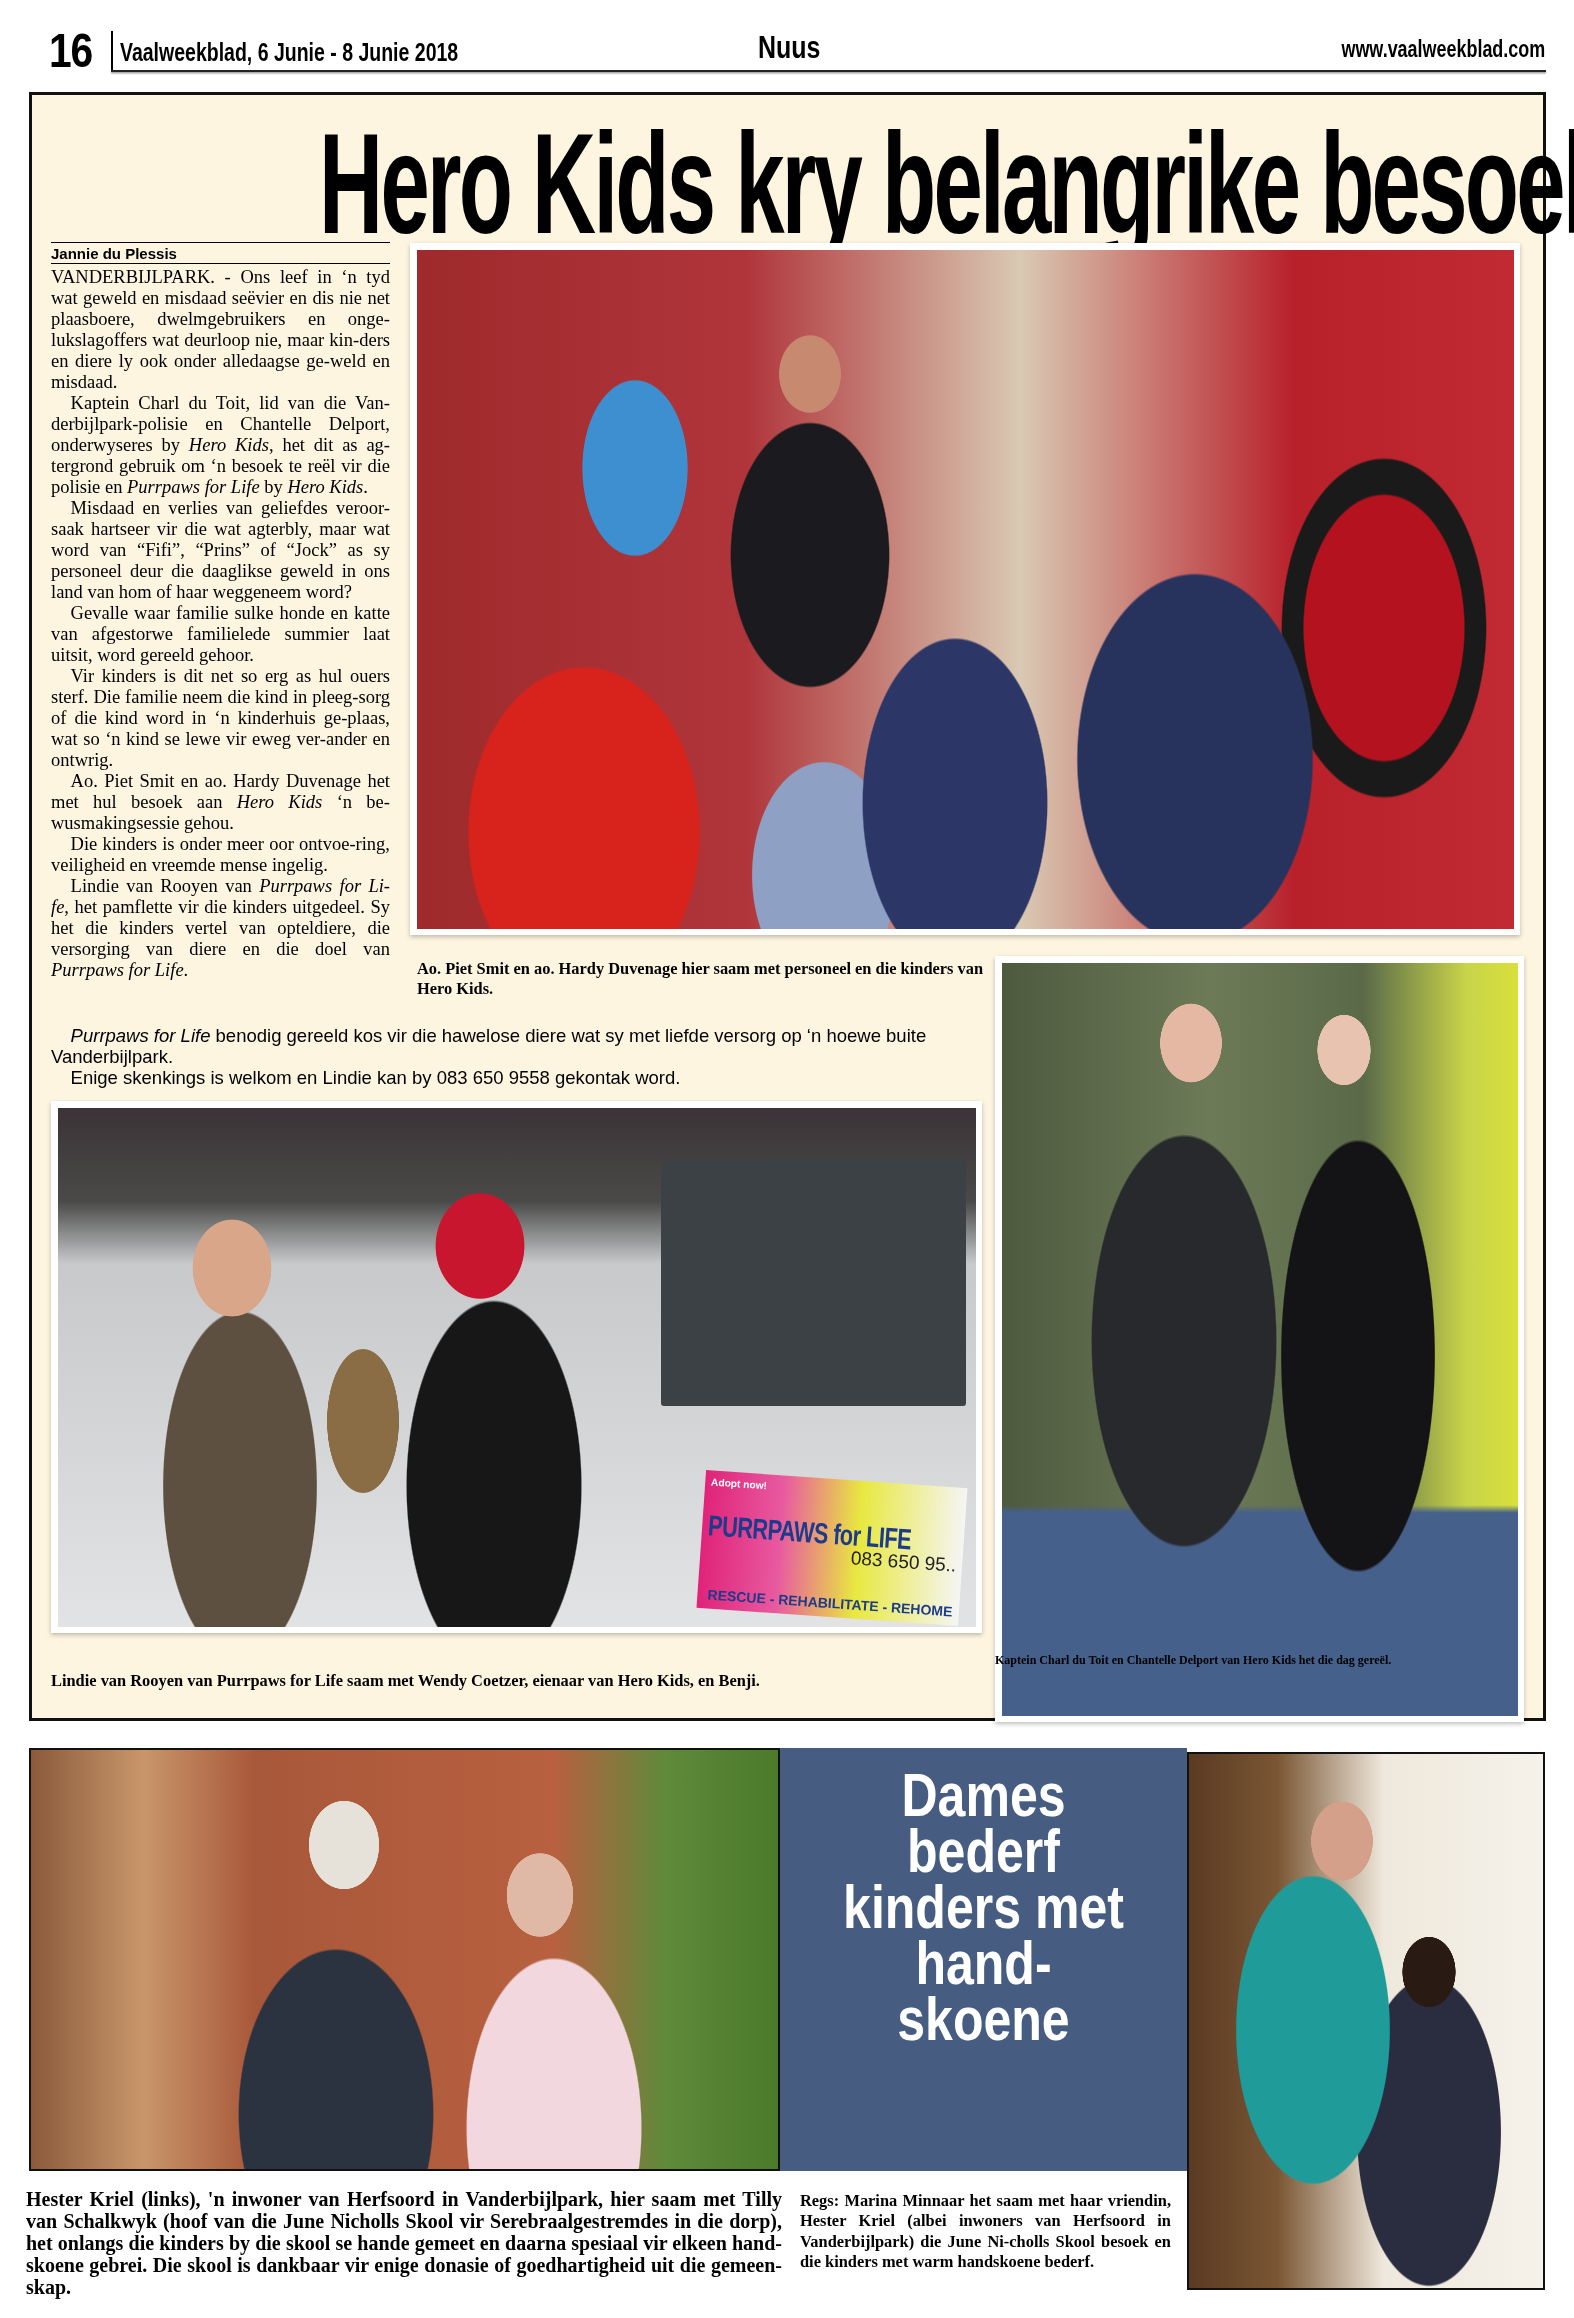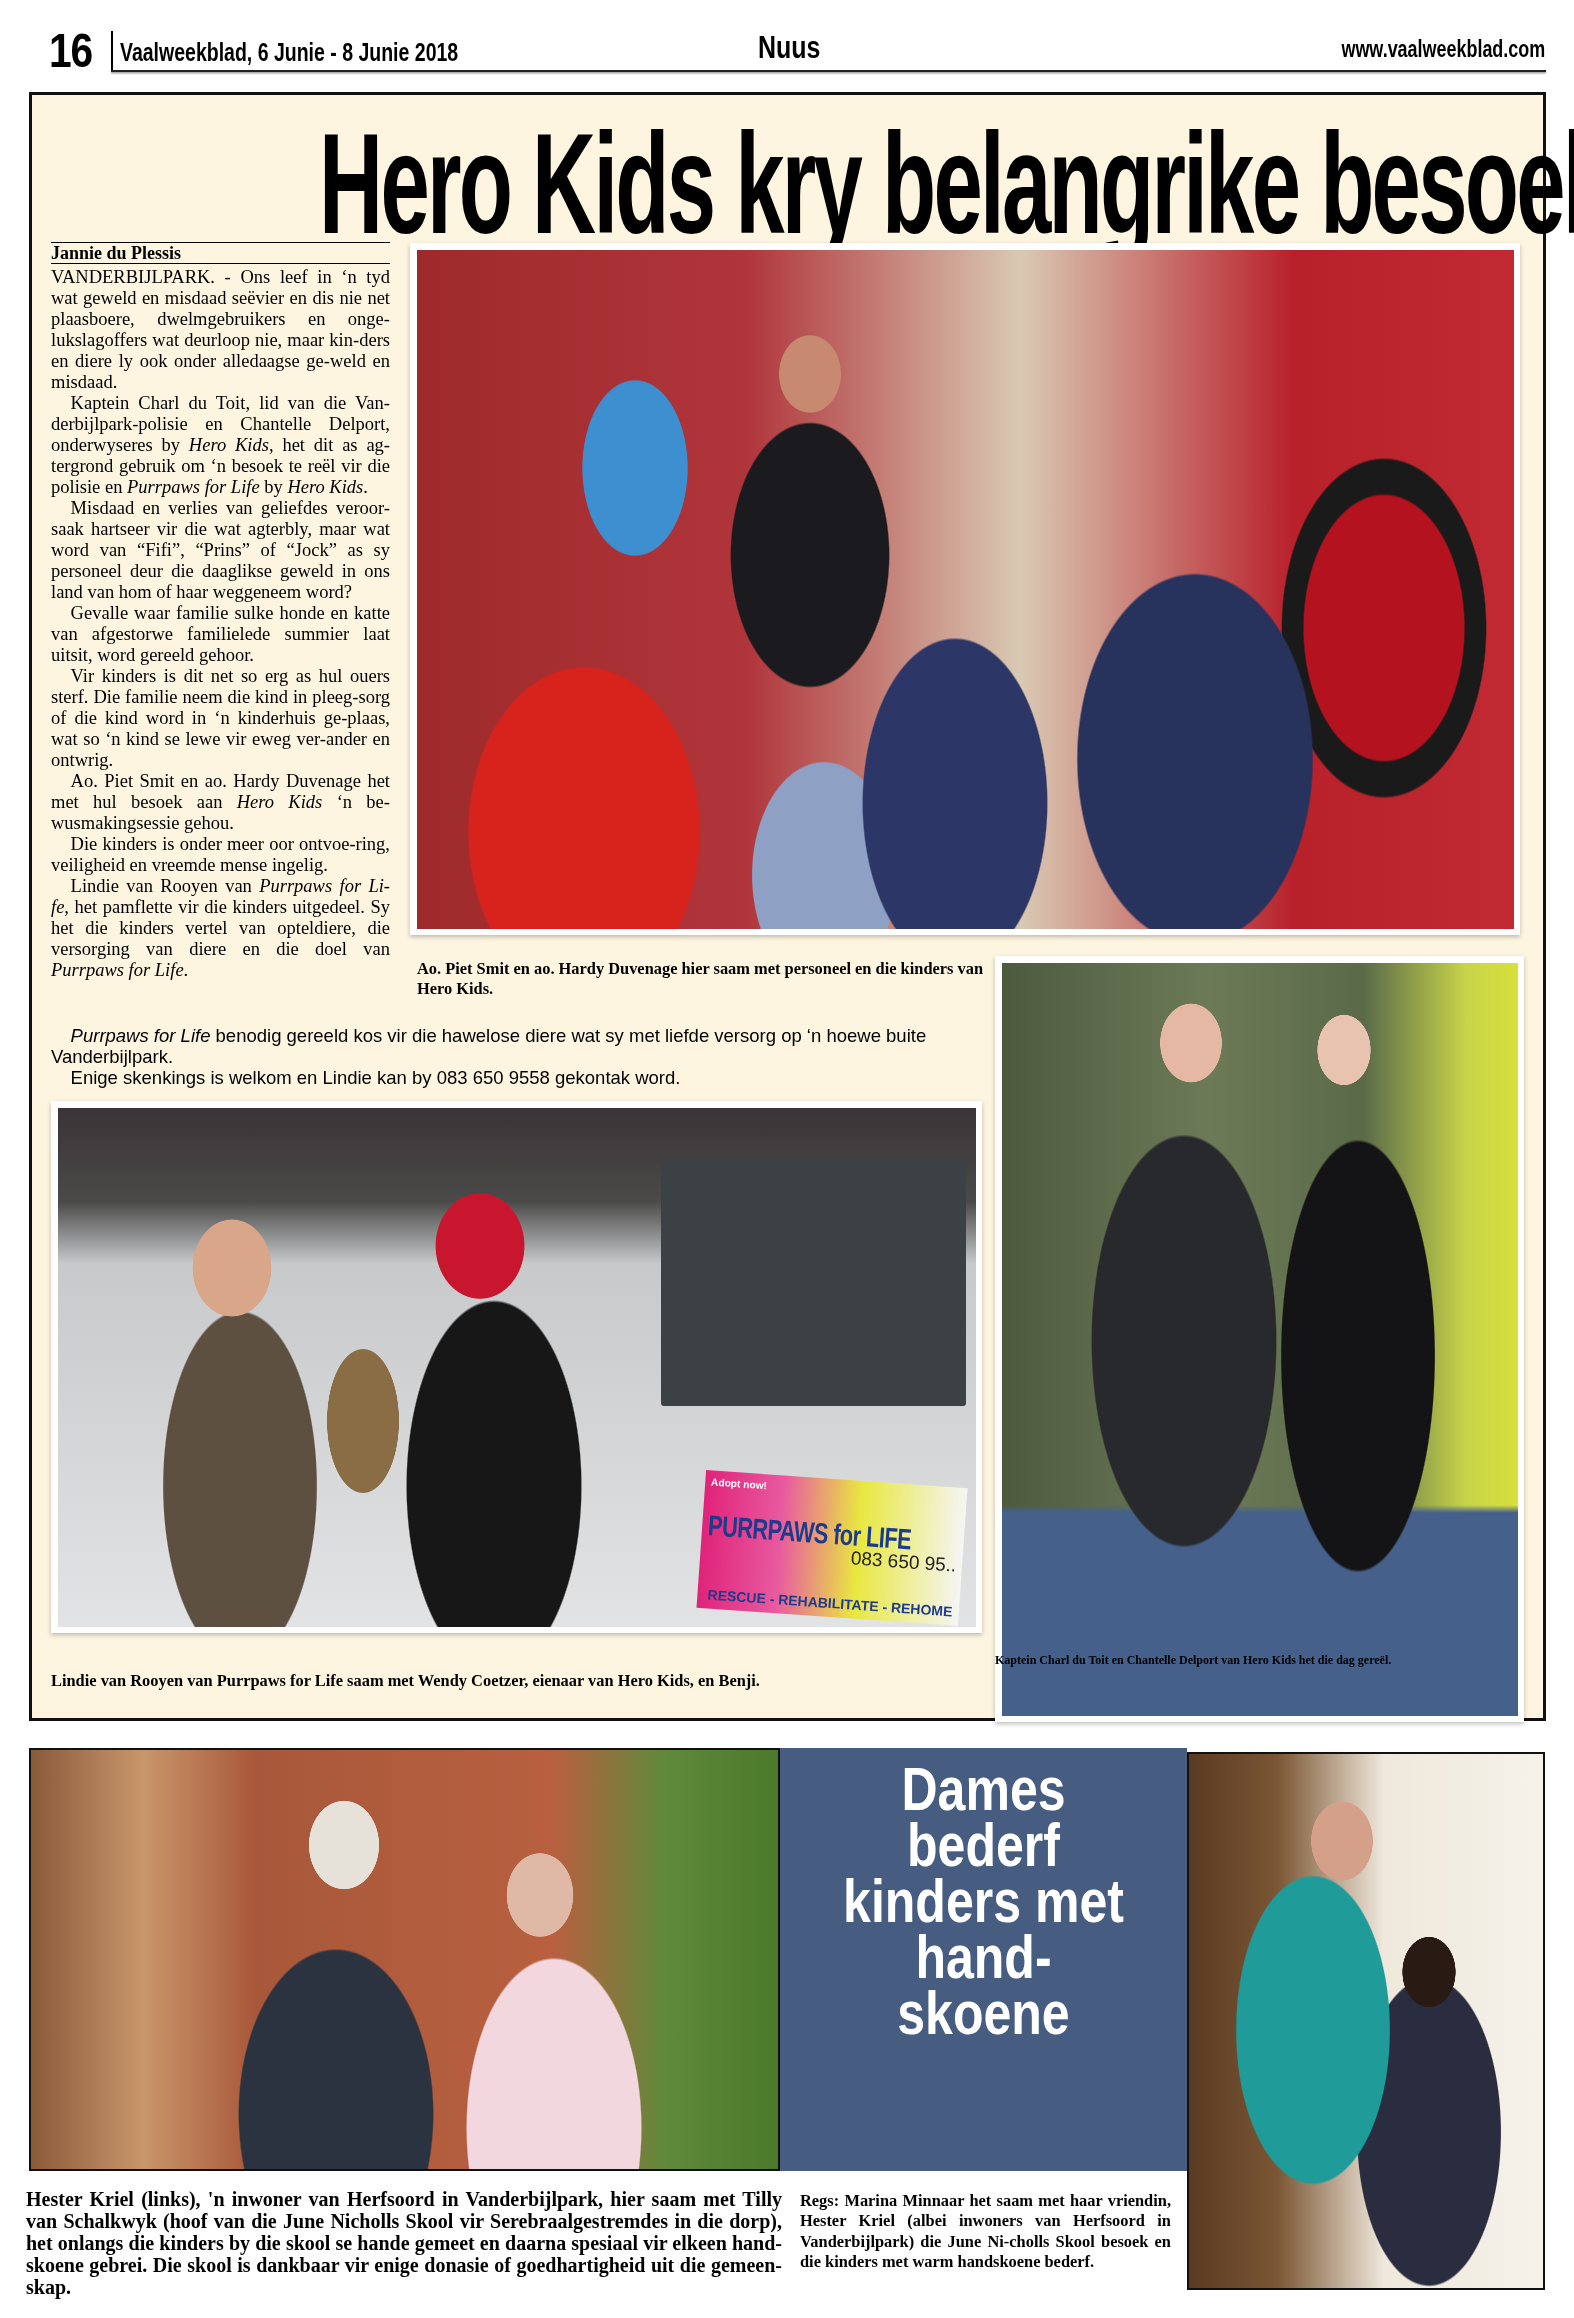--- a/index.html
+++ b/index.html
@@ -11,21 +11,21 @@
   .hdr-vline { position: absolute; left: 111px; top: 30.5px; width: 1.5px; height: 41px; background: #000; }
   .hdr-hline { position: absolute; left: 111px; top: 70px; width: 1435px; height: 2.2px; background: #222; box-shadow: 0 1.5px 1.5px #999; }
   .hdr-pub { position: absolute; left: 120px; top: 38px; font-weight: 700; font-size: 25px; transform: scaleX(0.78); transform-origin: left top; white-space: nowrap; }
   .hdr-section { position: absolute; left: 758px; top: 29px; font-weight: 700; font-size: 32px; transform: scaleX(0.78); transform-origin: left top; }
   .hdr-url { position: absolute; right: 29px; top: 36px; font-weight: 700; font-size: 23px; transform: scaleX(0.78); transform-origin: right top; white-space: nowrap; }
 
   
   .article-box { position: absolute; left: 29px; top: 92px; width: 1517px; height: 1629px; background: #fdf5e0; border: 3.6px solid #111; }
   .headline { position: absolute; left: 0; top: 16px; width: 100%; text-align: center; font-weight: 700; font-size: 143px; line-height: 145px; letter-spacing: -4.4px; transform: scaleX(0.62); transform-origin: center top; white-space: nowrap; }
   .byline-wrap { position: absolute; left: 19px; top: 147px; width: 339px; border-top: 1.5px solid #000; border-bottom: 1.5px solid #000; padding: 1.5px 0 1.5px; }
-  .byline { font-weight: 700; font-size: 18px; line-height: 17.4px; font-family: Liberation Serif, serif; }
+  .byline { font-weight: 700; font-size: 15px; line-height: 17.4px; }
   .body-col { position: absolute; left: 19px; top: 172px; width: 339px; font-family: Liberation Serif, serif; font-size: 18.5px; line-height: 21px; text-align: justify; }
   .body-col p { text-indent: 19.6px; hyphens: manual; }
   .body-col p.first { text-indent: 0; }
   .body-col i, .body-wide i { font-style: italic; }
   .body-wide { position: absolute; left: 19px; top: 918px; width: 945px; font-family: Liberation Sans, sans-serif; font-size: 18.5px; line-height: 21px; margin-top: 12px; }
   .body-wide p { text-indent: 19.6px; }
 
   .photo-frame { position: absolute; background: #fff; padding: 6.5px; box-shadow: 0 1.5px 4.4px rgba(0,0,0,0.25); }
   .photo { width: 100%; height: 100%; position: relative; overflow: hidden; }
 
@@ -73,21 +73,21 @@
       linear-gradient(90deg, #4d5a3e 0%, #6d7a58 40%, #5a6a48 70%, #c8d44a 90%, #d8e03a 100%); }
   .cap3 { position: absolute; left: 963px; top: 1556px; width: 541px; font-size: 12px; line-height: 19.6px; text-align: justify; }
 
   
   .p4 { position: absolute; left: 29px; top: 1748px; width: 751px; height: 423px; border: 2.2px solid #111; overflow: hidden; background:
       radial-gradient(ellipse 58px 73px at 313px 95px, #e6e2da 0%, #e6e2da 60%, transparent 61%),
       radial-gradient(ellipse 55px 69px at 509px 145px, #e0b8a6 0%, #e0b8a6 60%, transparent 61%),
       radial-gradient(ellipse 138px 233px at 305px 364px, #2b3240 0%, #2b3240 70%, transparent 71%),
       radial-gradient(ellipse 124px 240px at 523px 378px, #f3d7df 0%, #f3d7df 70%, transparent 71%),
       linear-gradient(90deg, #8a5a3a 0%, #c9966b 15%, #a8583a 30%, #b86040 70%, #5f8a3a 85%, #4a7a2a 100%); }
-  .dames-box { position: absolute; left: 780px; top: 1748px; width: 407px; height: 423px; background: #465c80; color: #fff; text-align: center; padding-top: 13px; }
+  .dames-box { position: absolute; left: 780px; top: 1748px; width: 407px; height: 423px; background: #465c80; color: #fff; text-align: center; padding-top: 19px; }
   .dames-title { font-weight: 700; font-size: 61px; line-height: 56px; transform: scaleX(0.82); transform-origin: center top; }
   .p5 { position: absolute; left: 1187px; top: 1752px; width: 358px; height: 538px; border: 2.2px solid #111; overflow: hidden; background:
       radial-gradient(ellipse 51px 65px at 153px 87px, #d4a08a 0%, #d4a08a 60%, transparent 61%),
       radial-gradient(ellipse 44px 58px at 240px 218px, #2a1a14 0%, #2a1a14 60%, transparent 61%),
       radial-gradient(ellipse 109px 218px at 124px 276px, #1f9b9a 0%, #1f9b9a 70%, transparent 71%),
       radial-gradient(ellipse 102px 218px at 240px 378px, #2a2c40 0%, #2a2c40 70%, transparent 71%),
       linear-gradient(90deg, #5a3a22 0%, #7a5634 25%, #efe8dc 55%, #f5f2ea 100%); }
   .cap4 { position: absolute; left: 26px; top: 2188px; width: 756px; font-size: 20px; line-height: 22px; text-align: justify; }
   .cap5 { position: absolute; left: 800px; top: 2191px; width: 371px; font-size: 16.4px; line-height: 20.4px; text-align: justify; }
 </style>

